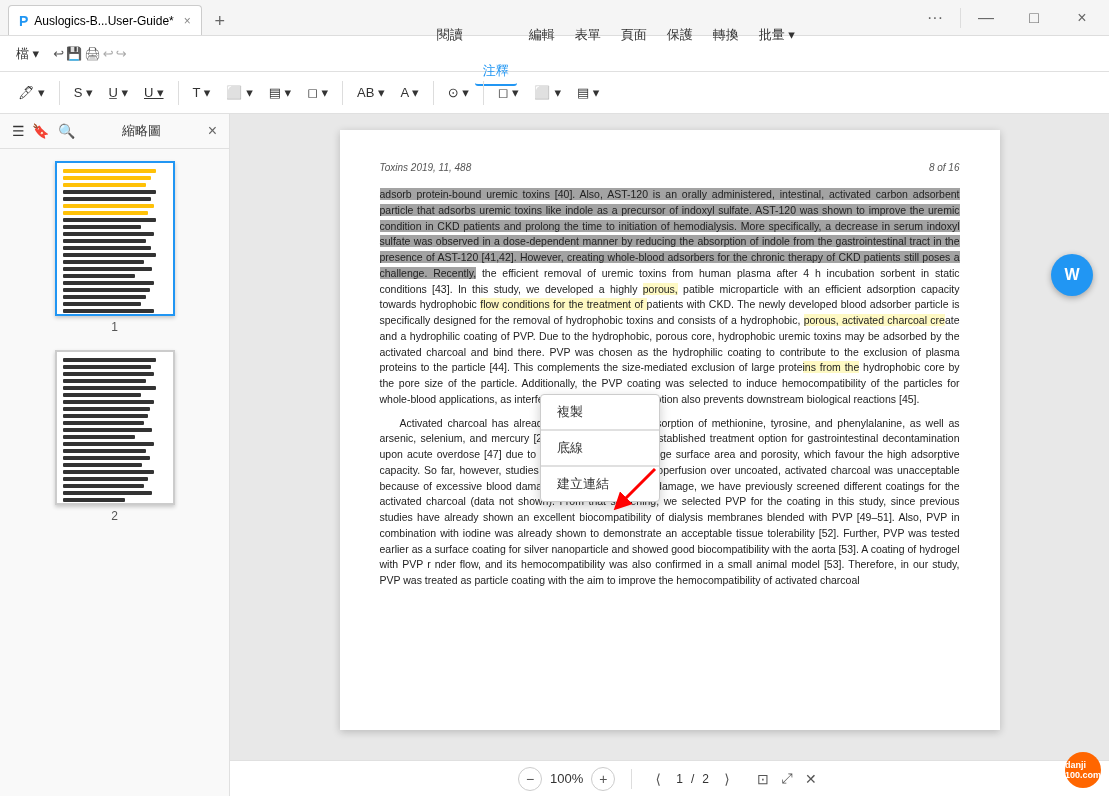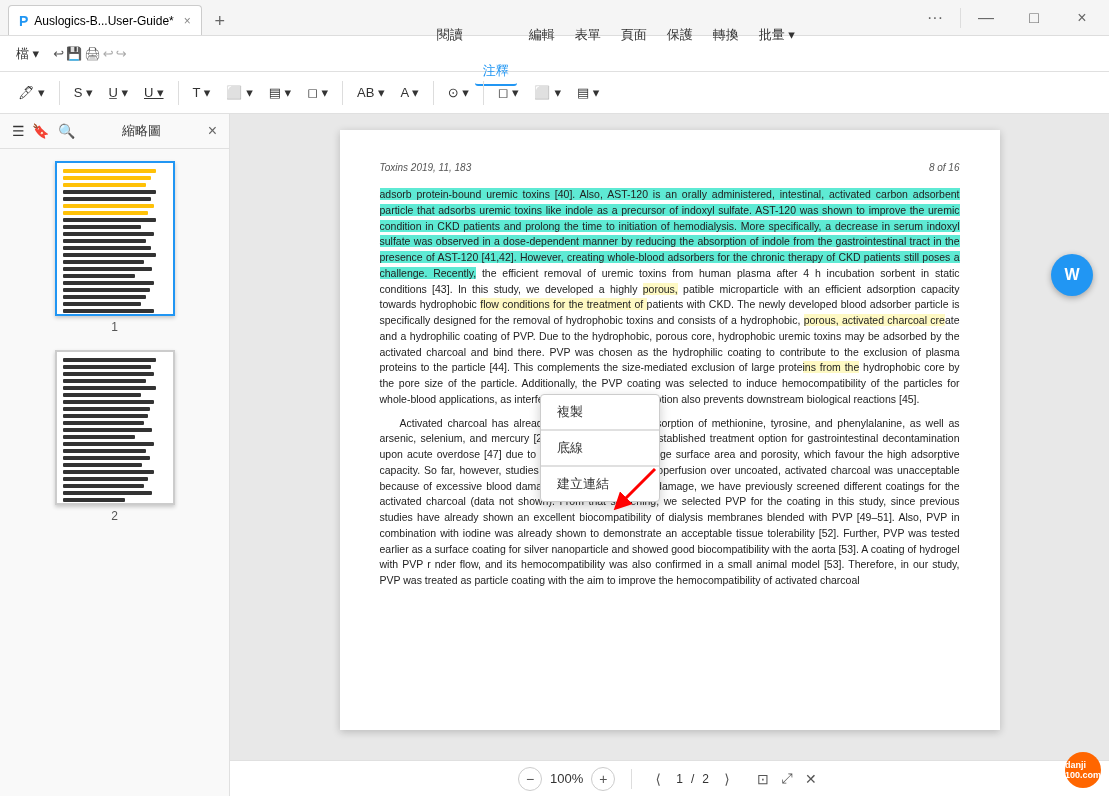--- a/index.html
+++ b/index.html
@@ -191,21 +191,21 @@
       position: relative;
     }
     .doc-header {
       display: flex;
       justify-content: space-between;
       font-size: 10px;
       color: #555;
       margin-bottom: 12px;
       font-style: italic;
     }
-    .highlight-yellow { background: #5eead4; }
+    .highlight-yellow { background: #a3a3a3; }
     .highlight-orange { background: #fef9c3; }
     .text-block {
       margin-bottom: 8px;
       text-align: justify;
     }
     .indent { text-indent: 20px; }
 
     
     .context-menu {
       position: absolute;
@@ -441,21 +441,21 @@
       </div>
     </div>
   </div>
 
   <div class="doc-area">
 
     <div class="wps-btn">W</div>
 
     <div class="doc-page">
       <div class="doc-header">
-        <span>Toxins 2019, 11, 183</span>
+        <span>Toxins 2019, 11, 488</span>
         <span>8 of 16</span>
       </div>
 
       <div class="text-block">
         <span class="highlight-yellow">adsorb protein-bound uremic toxins [40]. Also, AST-120 is an orally administered, intestinal, activated carbon adsorbent particle that adsorbs uremic toxins like indole as a precursor of indoxyl sulfate. AST-120 was shown to improve the uremic condition in CKD patients and prolong the time to initiation of hemodialysis. More specifically, a decrease in serum indoxyl sulfate was observed in a dose-dependent manner by reducing the absorption of indole from the gastrointestinal tract in the presence of AST-120 [41,42]. However, creating whole-blood adsorbers for the chronic therapy of CKD patients still poses a challenge. Recently,</span>
         <span> the efficient removal of uremic toxins from human plasma after 4 h incubation</span>
         <span> sorbent in static conditions [43]. In this study, we developed a highly </span><span class="highlight-orange">porous,</span>
         <span> patible microparticle with an efficient adsorption capacity towards hydrophobic</span>
         <span class="highlight-orange"> flow conditions for the treatment of </span>
         <span>patients with CKD. The newly developed blood adsorber particle is specifically designed for the removal of hydrophobic toxins and consists of a hydrophobic, </span><span class="highlight-orange">porous, activated charcoal cre</span><span>ate and a hydrophilic coating of PVP. Due to the hydrophobic, porous core, hydrophobic uremic toxins may be adsorbed by the activated charcoal and bind there. PVP was chosen as the hydrophilic coating to </span><span>c</span><span>ontribute to the exclusion of plasma proteins to the particle [44]. This complements the size-mediated exclusion of large prote</span><span class="highlight-orange">ins from the</span><span> hydrophobic core by the pore size of the particle. Additionally, the PVP coating was selected to induce hemocompatibility of the particles for whole-blood applications, as interference with protein adsorption also prevents downstream biological reactions [45].</span>

